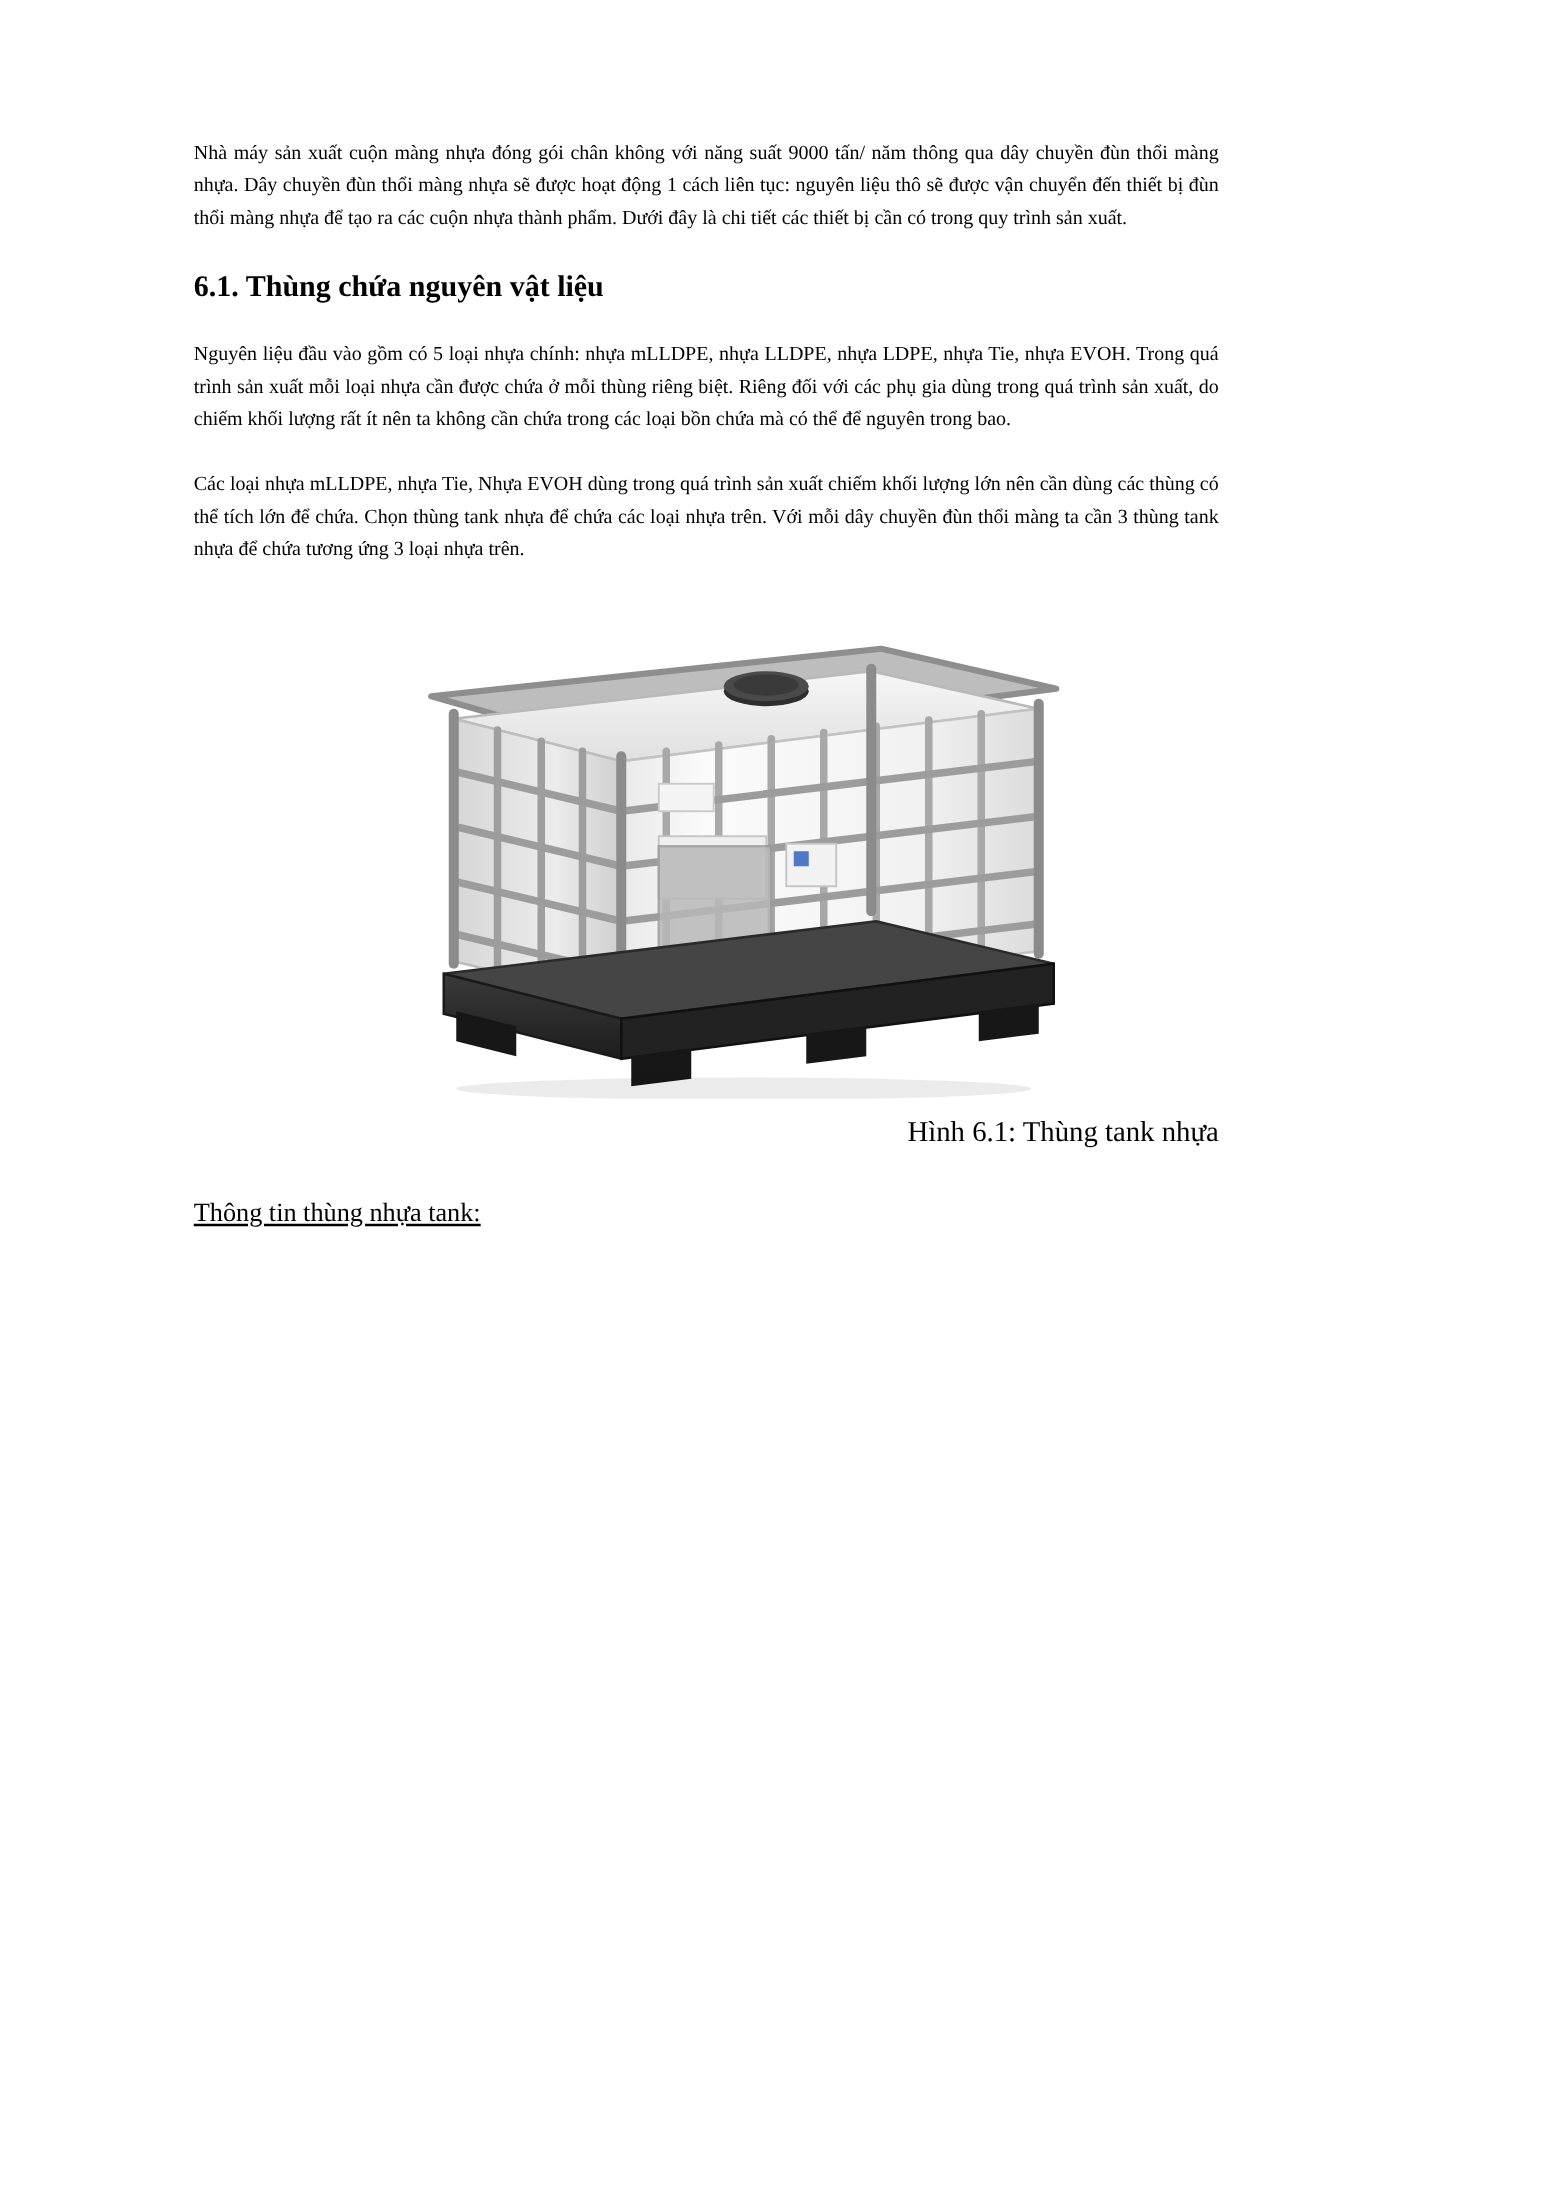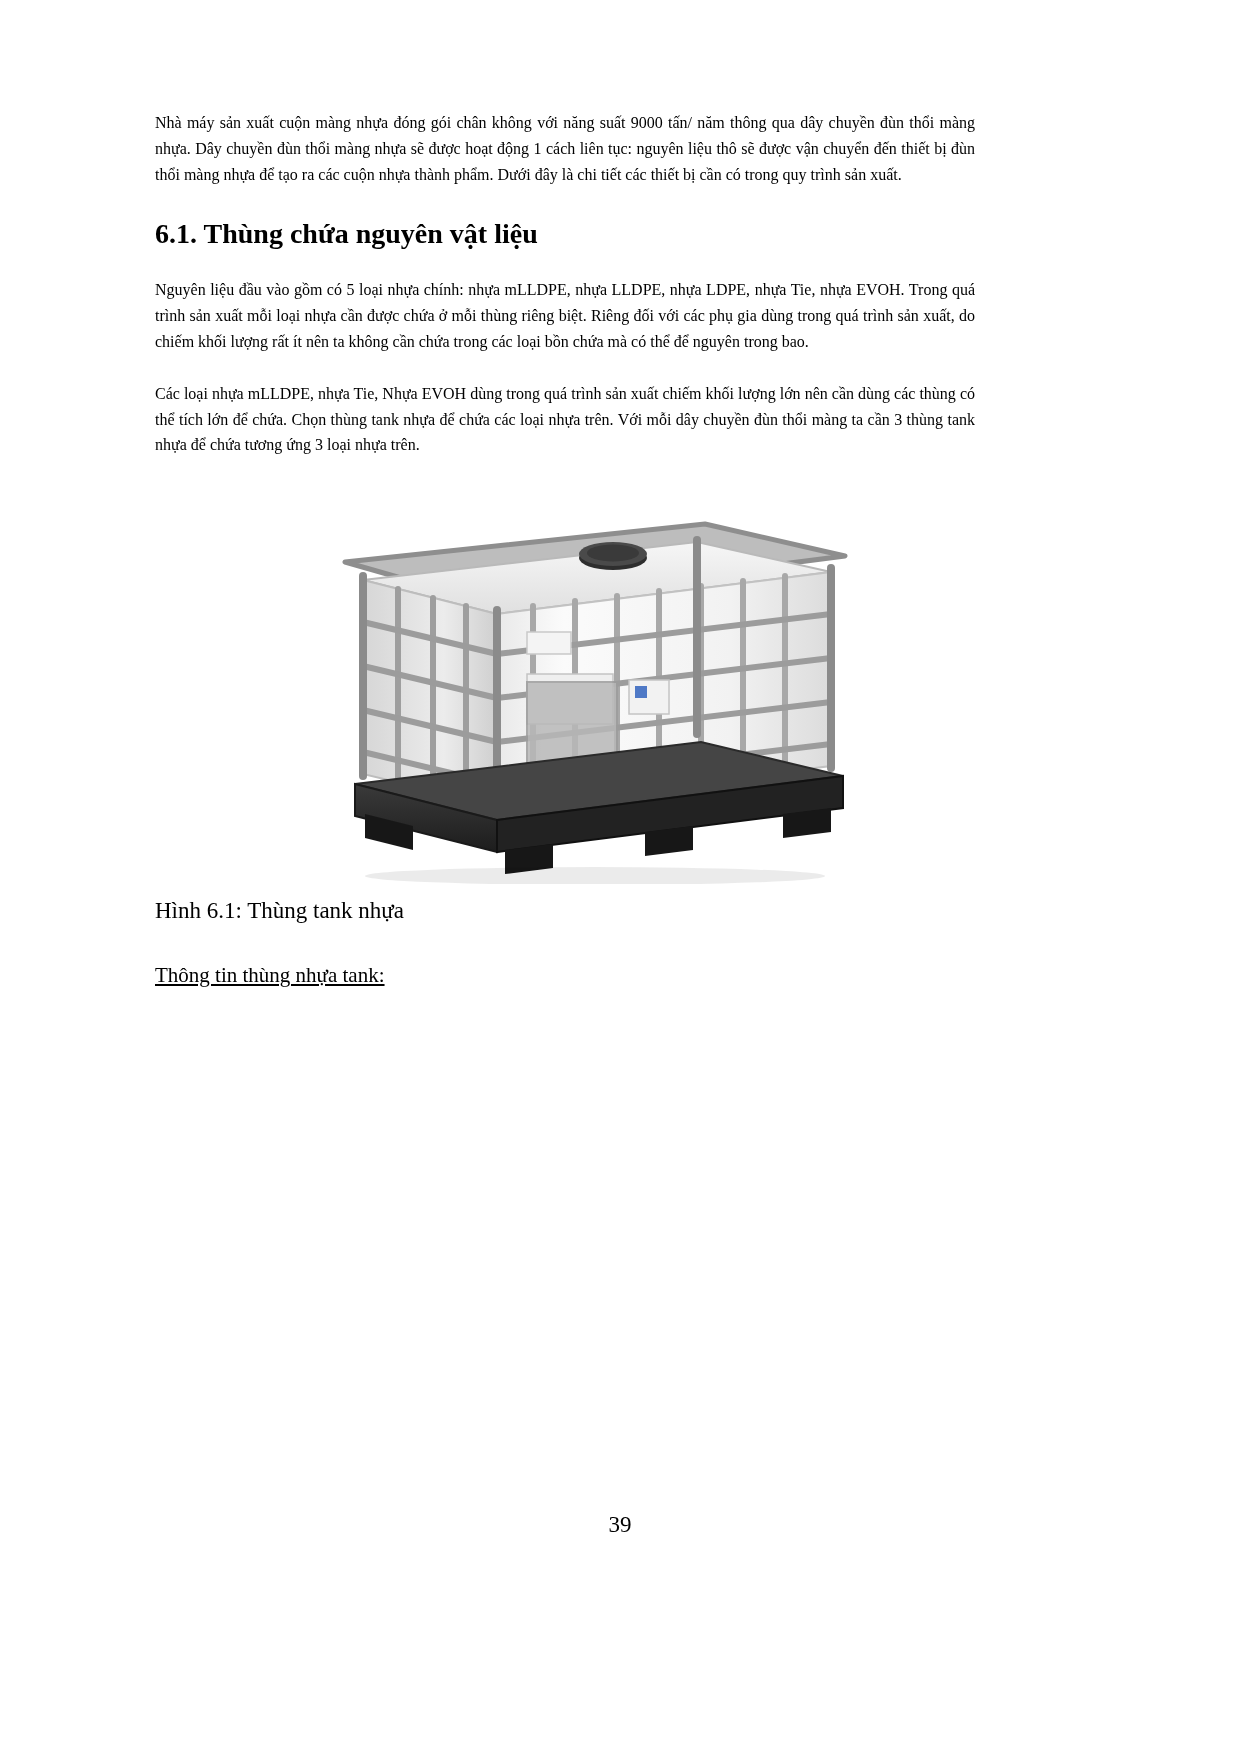--- a/index.html
+++ b/index.html
@@ -38,39 +38,39 @@
   }
   p.body-text {
     font-size: 16px;
     line-height: 1.62;
     text-align: justify;
     margin: 0 0 26px 0;
     text-indent: 0;
     hyphens: none;
   }
   h2.section-title {
-    font-size: 28px;
+    font-size: 24px;
     font-weight: bold;
     margin: 0 0 24px 0;
     line-height: 1.4;
   }
   h3.subsection-title {
     font-size: 24px;
     font-weight: bold;
     font-style: italic;
     margin: 0 0 22px 0;
     line-height: 1.4;
   }
   .figure-block {
     margin: 16px 0 0 0;
     text-align: center;
   }
   .figure-caption {
     font-size: 23px;
-    text-align: left;
+    text-align: right;
     margin: 14px 0 34px 0;
   }
   p.info-line {
     font-size: 21px;
     line-height: 1.62;
     margin: 0 0 30px 0;
     text-decoration: underline;
   }
   .page-number {
     position: absolute;
@@ -202,15 +202,14 @@
       </svg>
     </div>
 
     <div class="figure-caption">Hình 6.1: Thùng tank nhựa</div>
 
     <p class="info-line">Thông tin thùng nhựa tank:</p>
 
 
   </div>
 
-  <div class="page-number">39</div>
 
 </div>
 
 </body></html>

